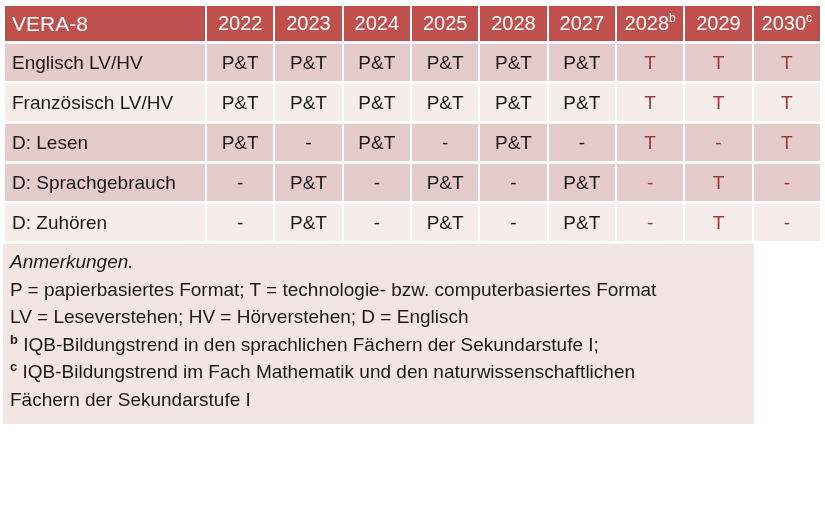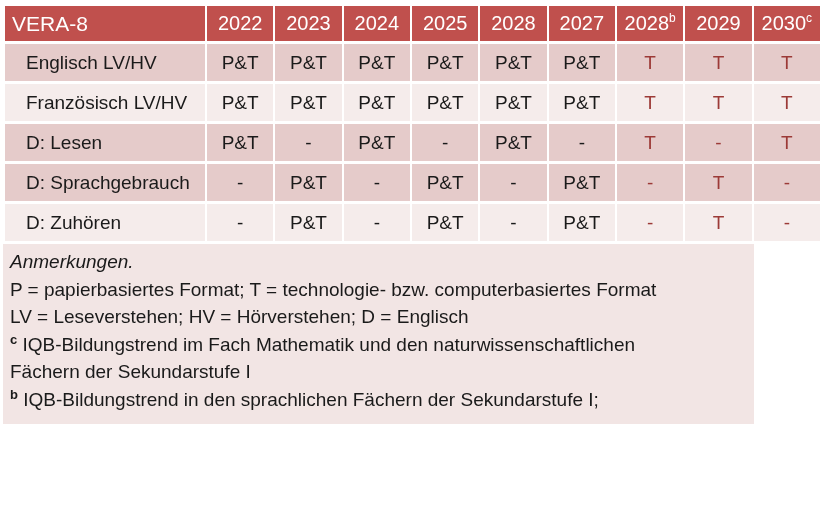--- a/index.html
+++ b/index.html
@@ -52,21 +52,21 @@
     font-size: 21px;
   }
   tr.headrow sup {
     font-size: 12px;
     line-height: 0;
   }
   tbody tr.dark  > * { background: var(--row-dark); }
   tbody tr.light > * { background: var(--row-light); }
   tbody th.rowlabel {
     text-align: left;
-    padding-left: 21px;
+    padding-left: 7px;
     font-size: 19px;
     color: var(--text);
     height: 37px;
   }
   tbody td {
     text-align: center;
     font-size: 19px;
     color: var(--text);
     height: 37px;
   }
@@ -174,17 +174,17 @@
           <td class="red">T</td>
           <td class="red">-</td>
         </tr>
       </tbody>
   </table>
 
   <div class="notes" id="notes">
       <p class="italic">Anmerkungen.</p>
       <p>P = papierbasiertes Format; T = technologie- bzw. computerbasiertes Format</p>
       <p>LV = Leseverstehen; HV = Hörverstehen; D = Englisch</p>
+      <p><sup>b</sup> IQB-Bildungstrend in den sprachlichen Fächern der Sekundarstufe I;</p>
       <p><sup>c</sup> IQB-Bildungstrend im Fach Mathematik und den naturwissenschaftlichen
 Fächern der Sekundarstufe I</p>
-      <p><sup>b</sup> IQB-Bildungstrend in den sprachlichen Fächern der Sekundarstufe I;</p>
     </div>
 </div>
 
 </body></html>

